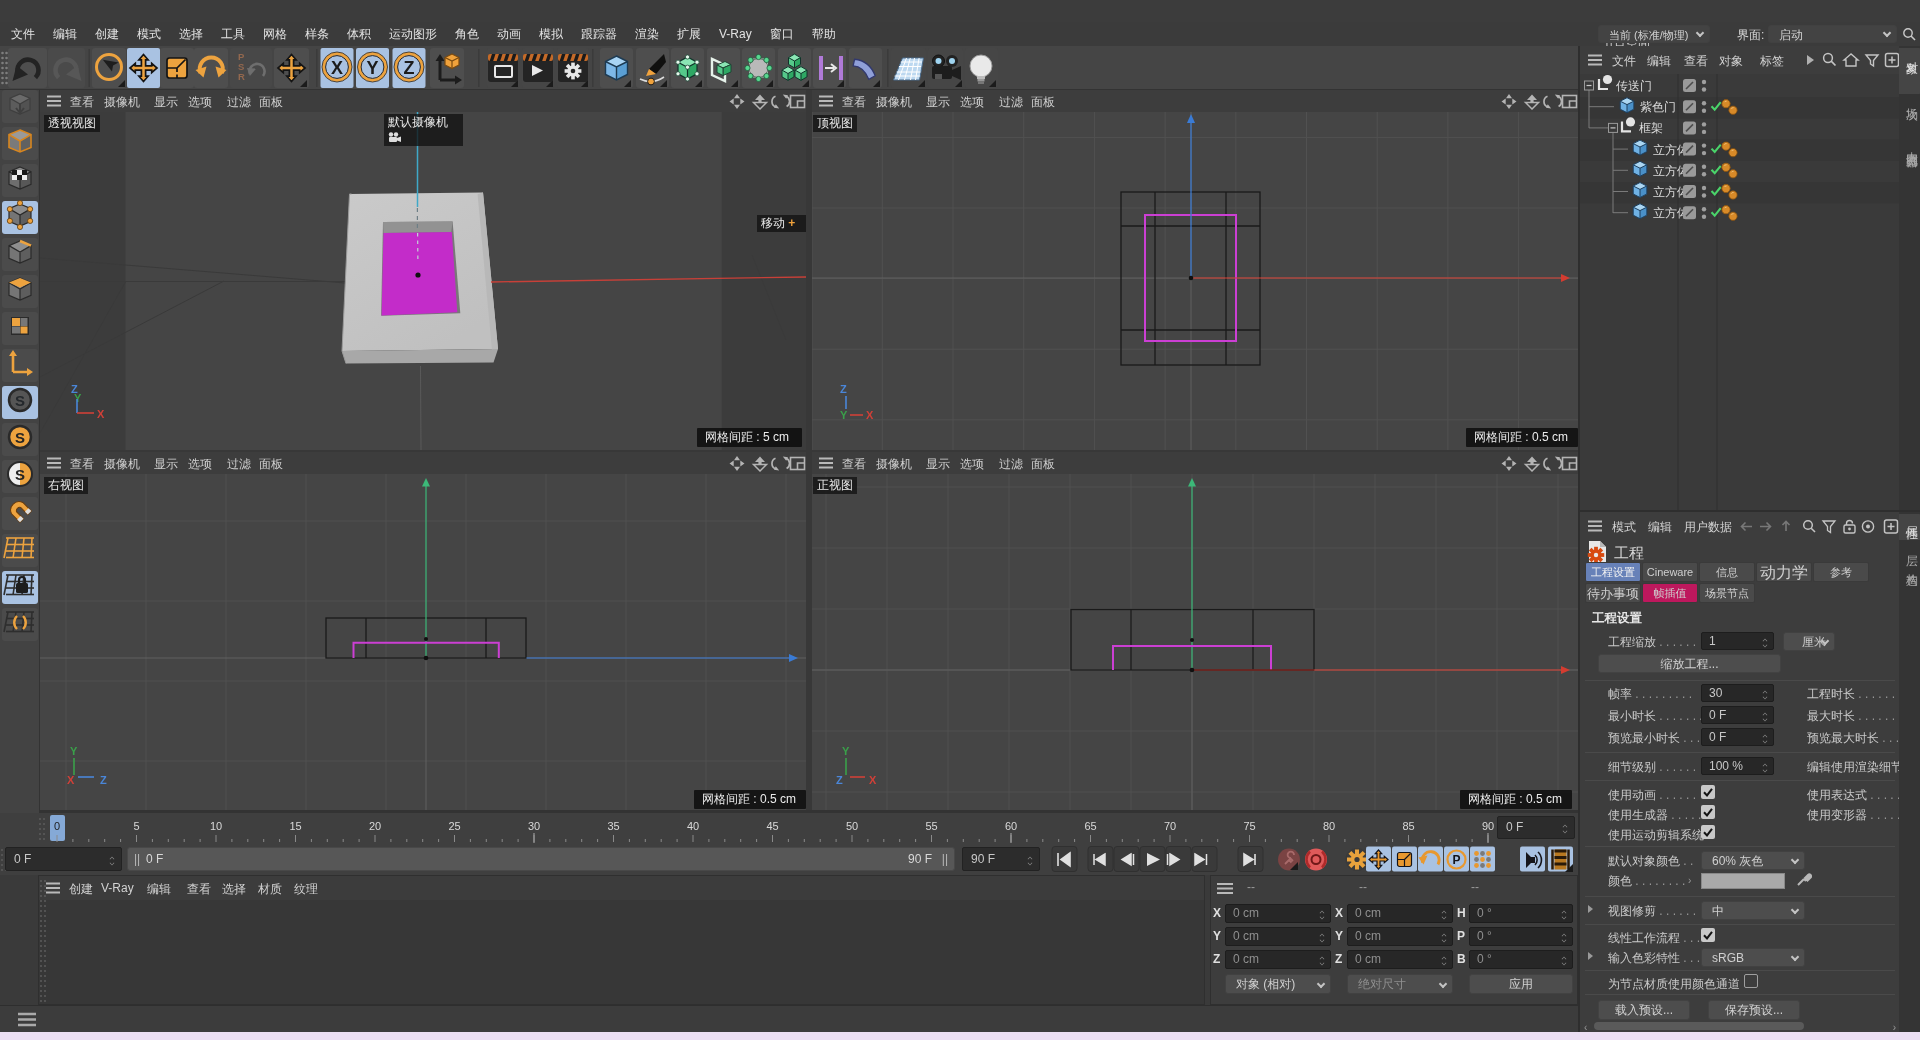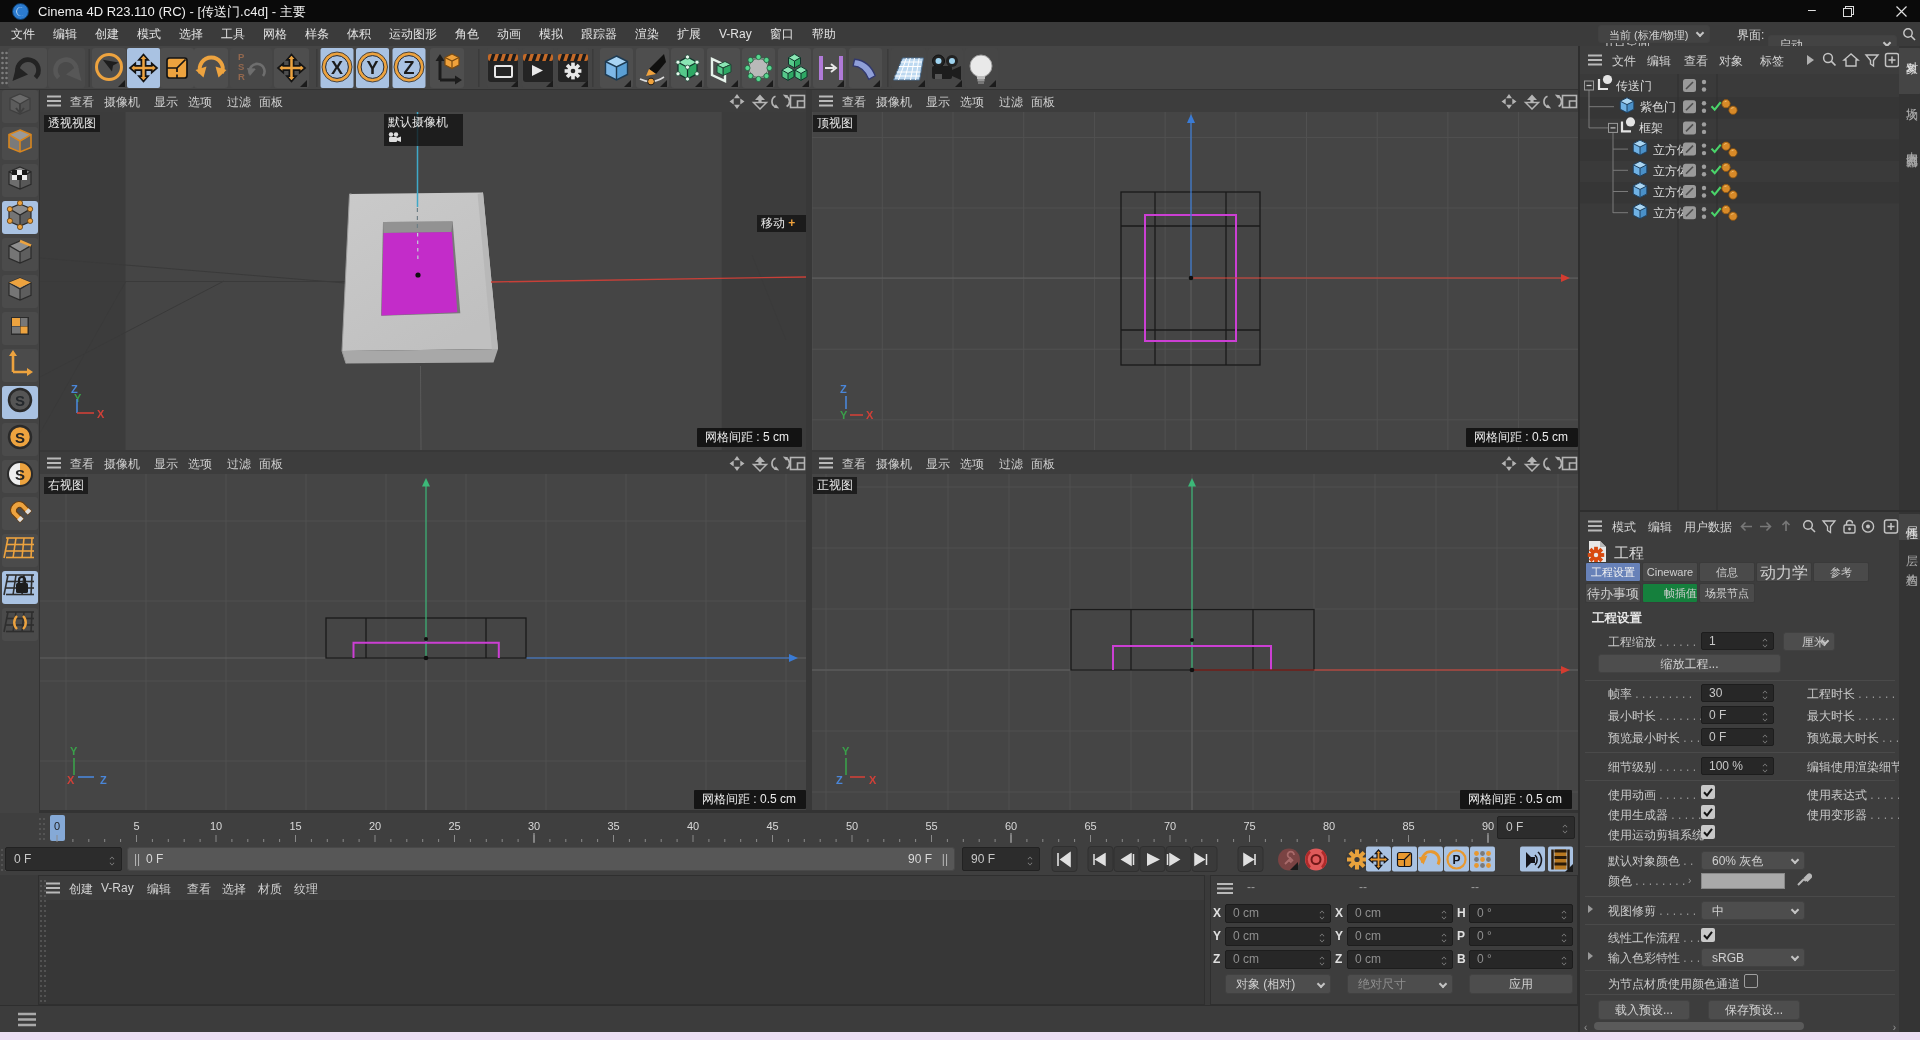--- a/index.html
+++ b/index.html
@@ -15,36 +15,20 @@
 .chev:after{top:4px;border-width:0 1.5px 1.5px 0;transform:rotate(45deg) scale(.55);}
 .dar{position:absolute;right:6px;width:6px;height:6px;border:solid #c4c4c4;border-width:0 2px 2px 0;transform:rotate(45deg);}
 .drop{position:absolute;background:#4d4d4d;border:1px solid #414141;border-radius:3px;color:#d0d0d0;font-size:12px;line-height:18px;padding-left:10px;}
 .btn{position:absolute;background:#4d4d4d;border:1px solid #424242;border-radius:3px;color:#d2d2d2;font-size:12px;text-align:center;}
 .mrow{display:flex;align-items:center;}
 .mrow span{white-space:nowrap;}
 </style></head>
 <body>
 <div id="app">
 
-<div class="abs" style="left:0;top:0;width:1920px;height:22px;background:#0a0a0a;">
-  <svg class="abs" style="left:12px;top:3px" width="17" height="17" viewBox="0 0 17 17">
-        <circle cx="8.5" cy="8.5" r="8" fill="#2b7bd0"></circle>
-        <circle cx="8.5" cy="8.5" r="8" fill="none" stroke="#0d3a66" stroke-width="1"></circle>
-        <path d="M12 5.2a4.6 4.6 0 1 0 0 6.6 4.2 4.2 0 0 1-7-3.3 4.2 4.2 0 0 1 7-3.3z" fill="#cfe3f5"></path>
-      </svg>
-  <div class="abs" style="left:38px;top:3px;color:#efefef;font-size:13px;white-space:nowrap;">Cinema 4D R23.110 (RC) - [传送门.c4d] - 主要</div>
-  <div class="abs" style="left:1789px;top:0;width:46px;height:22px;color:#e0e0e0;font-size:14px;text-align:center;line-height:19px;">–</div>
-  <svg class="abs" style="left:1843px;top:6px" width="11" height="11" viewBox="0 0 11 11">
-        <rect x="2.5" y="0.5" width="8" height="8" fill="none" stroke="#dcdcdc"></rect>
-        <rect x="0.5" y="2.5" width="8" height="8" fill="#0a0a0a" stroke="#dcdcdc"></rect>
-      </svg>
-  <svg class="abs" style="left:1896px;top:6px" width="11" height="11" viewBox="0 0 11 11">
-        <path d="M0.5 0.5 L10.5 10.5 M10.5 0.5 L0.5 10.5" stroke="#e0e0e0" stroke-width="1.2"></path>
-      </svg>
-</div>
 
 <div class="abs" style="left:0;top:22px;width:1920px;height:24px;background:#3b3b3b;">
   <div class="abs mrow" style="left:11px;top:4px;height:16px;color:#e2e2e2;font-size:12px;gap:18px;">
     <span>文件</span>
         <span>编辑</span>
         <span>创建</span>
         <span>模式</span>
         <span>选择</span>
         <span>工具</span>
         <span>网格</span>
@@ -57,21 +41,21 @@
         <span>跟踪器</span>
         <span>渲染</span>
         <span>扩展</span>
         <span>V-Ray</span>
         <span>窗口</span>
         <span>帮助</span>
   </div>
   <div class="abs tx" style="left:1602px;top:5px;margin-top:9px;">节点空间:</div>
   <div class="drop" style="left:1598px;top:3px;width:112px;height:18px;background:#434343;font-size:11px;">当前 (标准/物理)<i class="dar" style="top:4px"></i></div>
   <div class="abs tx" style="left:1737px;top:5px;">界面:</div>
-  <div class="drop" style="left:1768px;top:13px;width:129px;height:18px;background:#434343;">启动<i class="dar" style="top:4px"></i></div>
+  <div class="drop" style="left:1768px;top:3px;width:129px;height:18px;background:#434343;">启动<i class="dar" style="top:4px"></i></div>
   <svg class="abs" style="left:1902px;top:5px" width="14" height="14" viewBox="0 0 14 14">
         <circle cx="6" cy="6" r="4.2" fill="none" stroke="#c9c9c9" stroke-width="1.4"></circle>
         <path d="M9 9 L13 13" stroke="#c9c9c9" stroke-width="1.6"></path>
       </svg>
 </div>
 <div class="abs" style="left:0;top:46px;width:1920px;height:44px;background:#454545;border-bottom:1px solid #333;">
 <svg width="1920" height="44" viewBox="0 0 1920 44">
         <circle cx="2.5" cy="7" r="1.3" fill="#7e7e7e"></circle>
         <circle cx="2.5" cy="12" r="1.3" fill="#7e7e7e"></circle>
         <circle cx="2.5" cy="17" r="1.3" fill="#7e7e7e"></circle>
@@ -927,21 +911,21 @@
         <circle cx="9" cy="15" r="5.4" fill="#d84a10"></circle>
         <circle cx="9" cy="15" r="2.2" fill="#e8e8e8"></circle>
       </svg>
 <div class="abs" style="left:34px;top:32px;color:#dadada;font-size:15px;">工程</div>
 <div class="abs" style="left:5px;top:50px;width:56px;height:20px;background:#6781b8;border:1px solid #3a3a3a;border-radius:2px;color:#f2f2f2;font-size:11px;text-align:center;line-height:19px;overflow:hidden;">工程设置</div>
 <div class="abs" style="left:62px;top:50px;width:56px;height:20px;background:#4a4a4a;border:1px solid #3a3a3a;border-radius:2px;color:#cfcfcf;font-size:11px;text-align:center;line-height:19px;overflow:hidden;">Cineware</div>
 <div class="abs" style="left:119px;top:50px;width:56px;height:20px;background:#4a4a4a;border:1px solid #3a3a3a;border-radius:2px;color:#cfcfcf;font-size:11px;text-align:center;line-height:19px;overflow:hidden;">信息</div>
 <div class="abs" style="left:176px;top:50px;width:56px;height:20px;background:#4a4a4a;border:1px solid #3a3a3a;border-radius:2px;color:#cfcfcf;font-size:16px;text-align:center;line-height:19px;overflow:hidden;">动力学</div>
 <div class="abs" style="left:233px;top:50px;width:56px;height:20px;background:#4a4a4a;border:1px solid #3a3a3a;border-radius:2px;color:#cfcfcf;font-size:11px;text-align:center;line-height:19px;overflow:hidden;">参考</div>
 <div class="abs" style="left:5px;top:71px;width:56px;height:20px;background:#4a4a4a;border:1px solid #3a3a3a;border-radius:2px;color:#cfcfcf;font-size:13px;text-align:center;line-height:19px;overflow:hidden;">待办事项</div>
-<div class="abs" style="left:62px;top:71px;width:56px;height:20px;background:#15803d;border:1px solid #3a3a3a;border-radius:2px;color:#cfcfcf;font-size:11px;text-align:right;line-height:19px;overflow:hidden;">帧插值</div>
+<div class="abs" style="left:62px;top:71px;width:56px;height:20px;background:#be185d;border:1px solid #3a3a3a;border-radius:2px;color:#cfcfcf;font-size:11px;text-align:center;line-height:19px;overflow:hidden;">帧插值</div>
 <div class="abs" style="left:119px;top:71px;width:56px;height:20px;background:#4a4a4a;border:1px solid #3a3a3a;border-radius:2px;color:#cfcfcf;font-size:11px;text-align:center;line-height:19px;overflow:hidden;">场景节点</div>
 <div class="abs" style="left:12px;top:98px;color:#e6e6e6;font-size:12.5px;font-weight:bold;">工程设置</div>
 <div class="abs" style="left:28px;top:122px;color:#c9c9c9;font-size:12px;white-space:nowrap;overflow:hidden;max-width:312px;">工程缩放<span style="color:#9a9a9a"> . . . . . .</span></div>
 <div class="field" style="left:121px;top:120px;width:73px;height:18px;">1<i class="chev" style="top:5px"></i></div>
 <div class="drop" style="left:203px;top:120px;width:52px;height:19px;color:#d0d0d0;text-align:center;">厘米<i class="dar" style="top:5px"></i></div>
 <div class="btn" style="left:18px;top:142px;width:183px;height:19px;line-height:18px;">缩放工程...</div>
 <div class="abs" style="left:5px;top:168px;width:310px;height:1px;background:#4a4a4a;"></div>
 <div class="abs" style="left:28px;top:174px;color:#c9c9c9;font-size:12px;white-space:nowrap;overflow:hidden;max-width:312px;">帧率<span style="color:#9a9a9a"> . . . . . . . . .</span></div>
 <div class="field" style="left:121px;top:172px;width:73px;height:18px;">30<i class="chev" style="top:5px"></i></div>
 <div class="abs" style="left:227px;top:174px;color:#c9c9c9;font-size:12px;white-space:nowrap;overflow:hidden;max-width:113px;">工程时长<span style="color:#9a9a9a"> . . . . . .</span></div>

